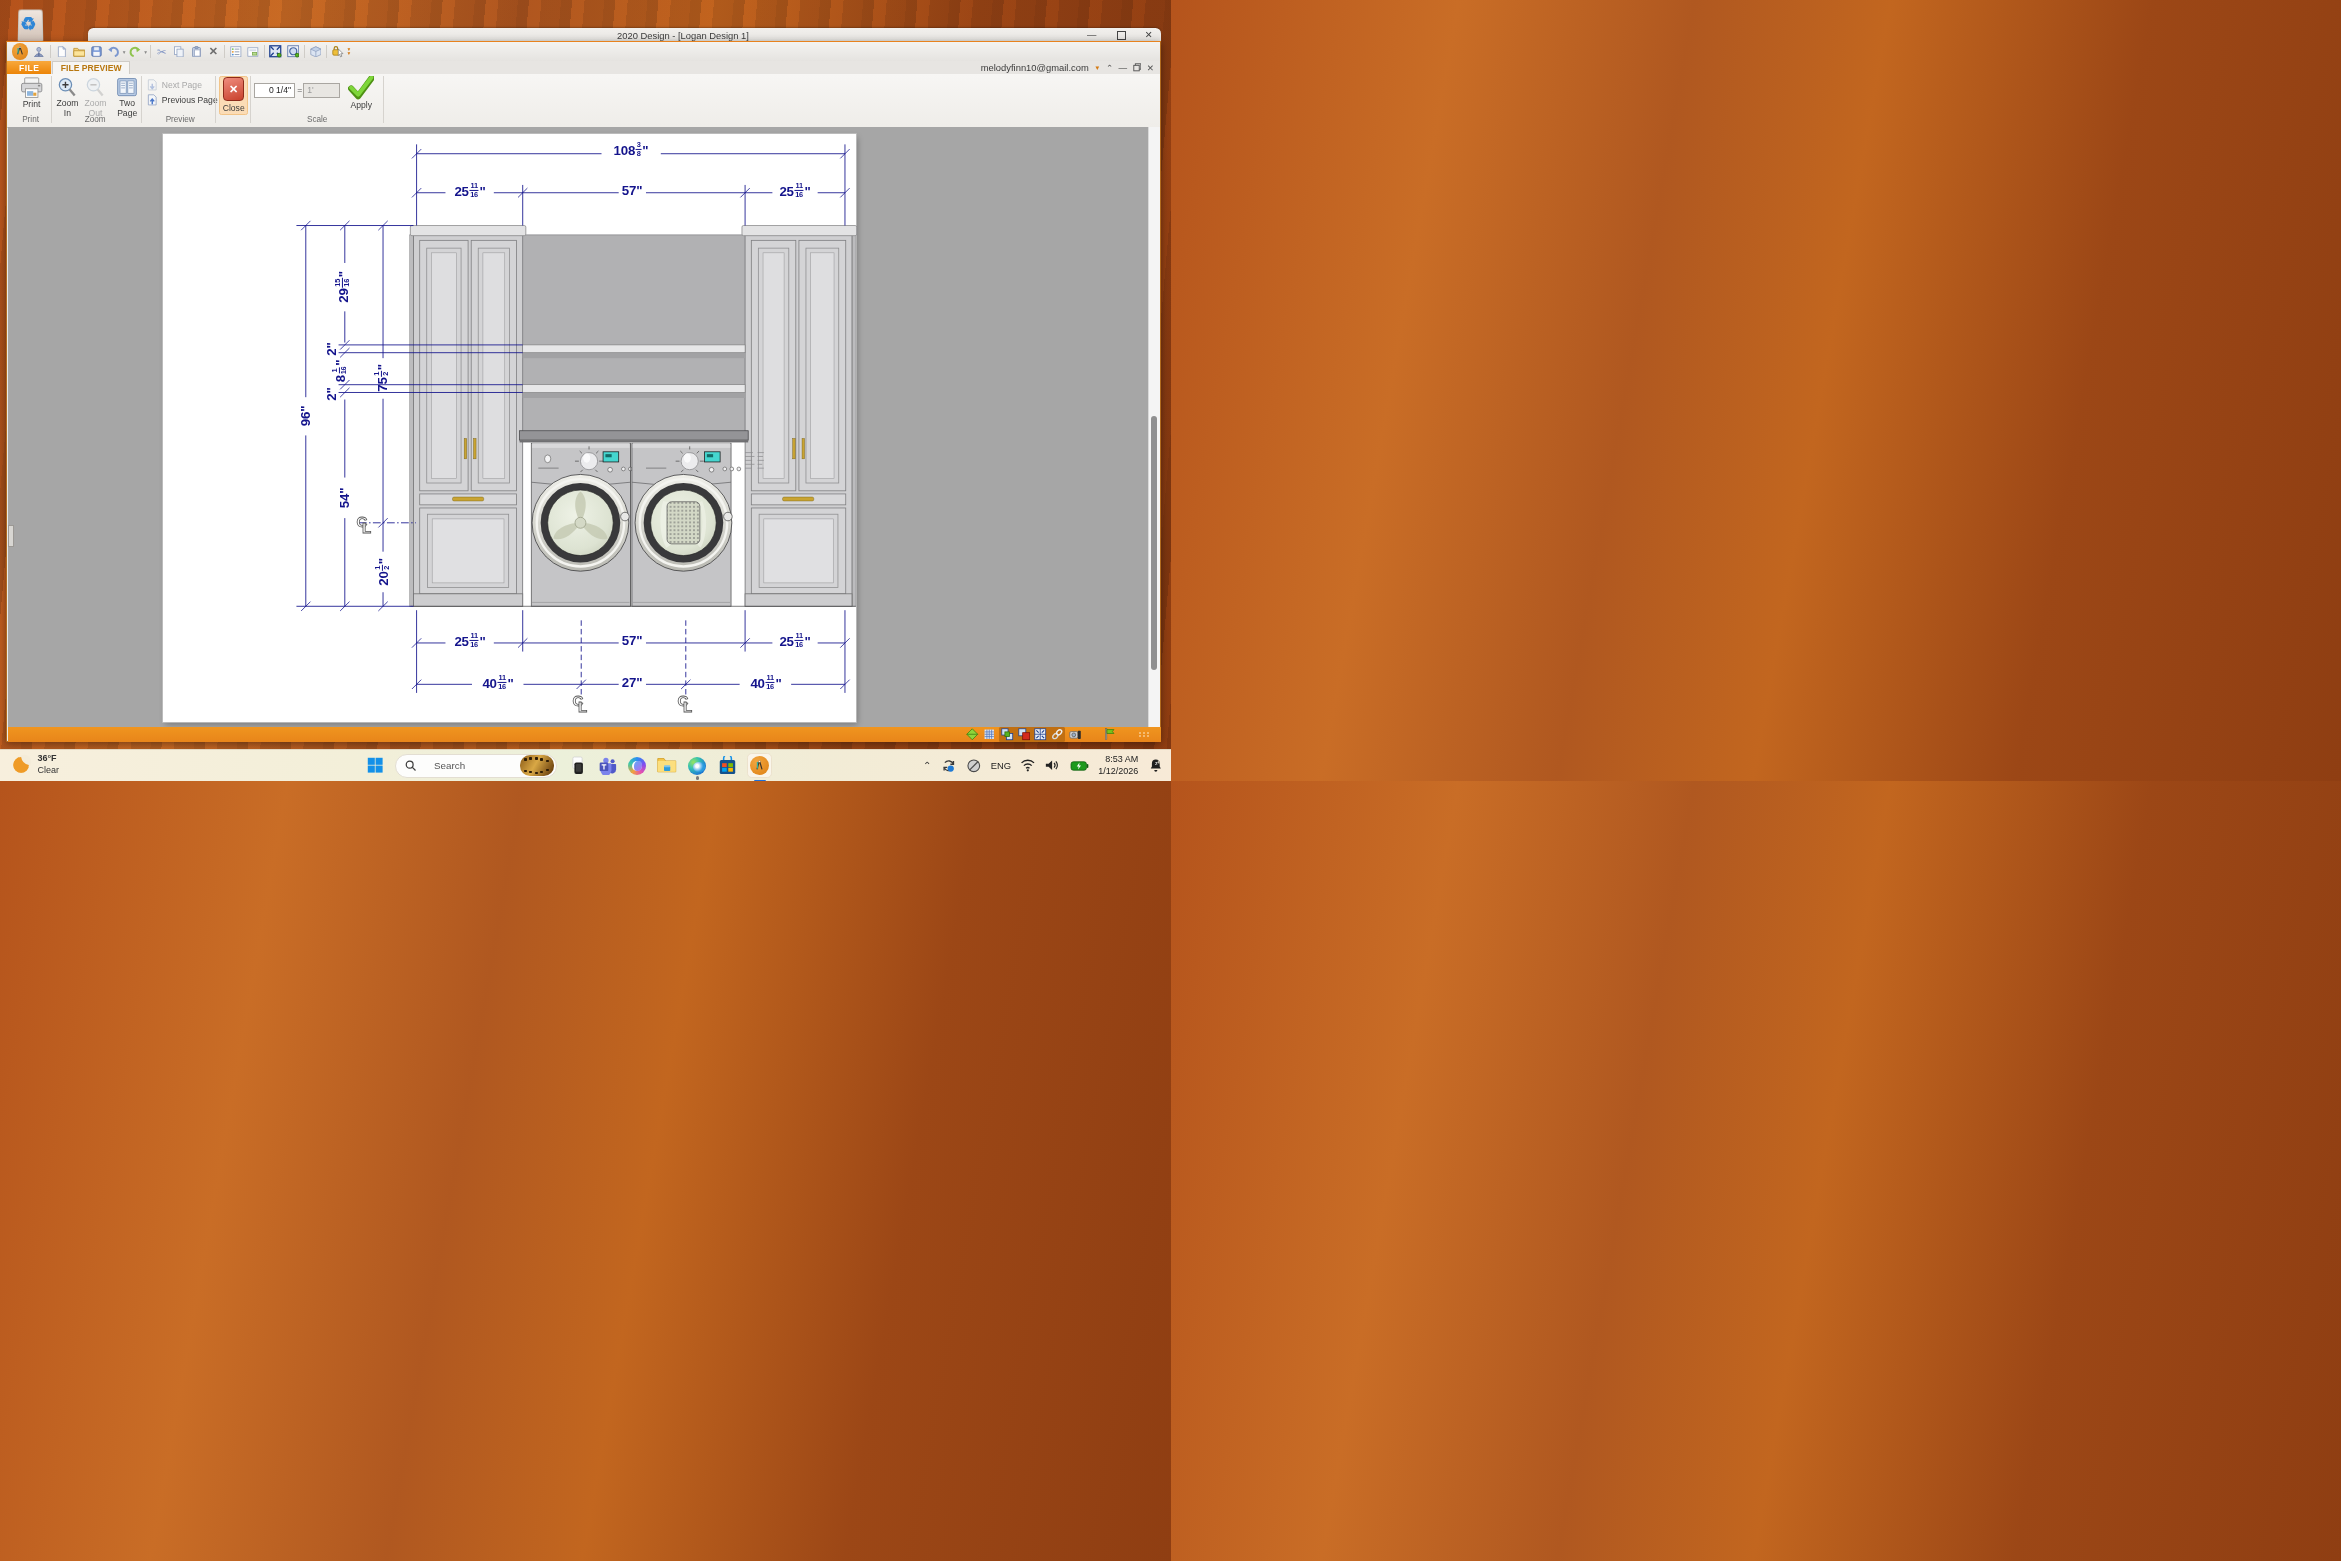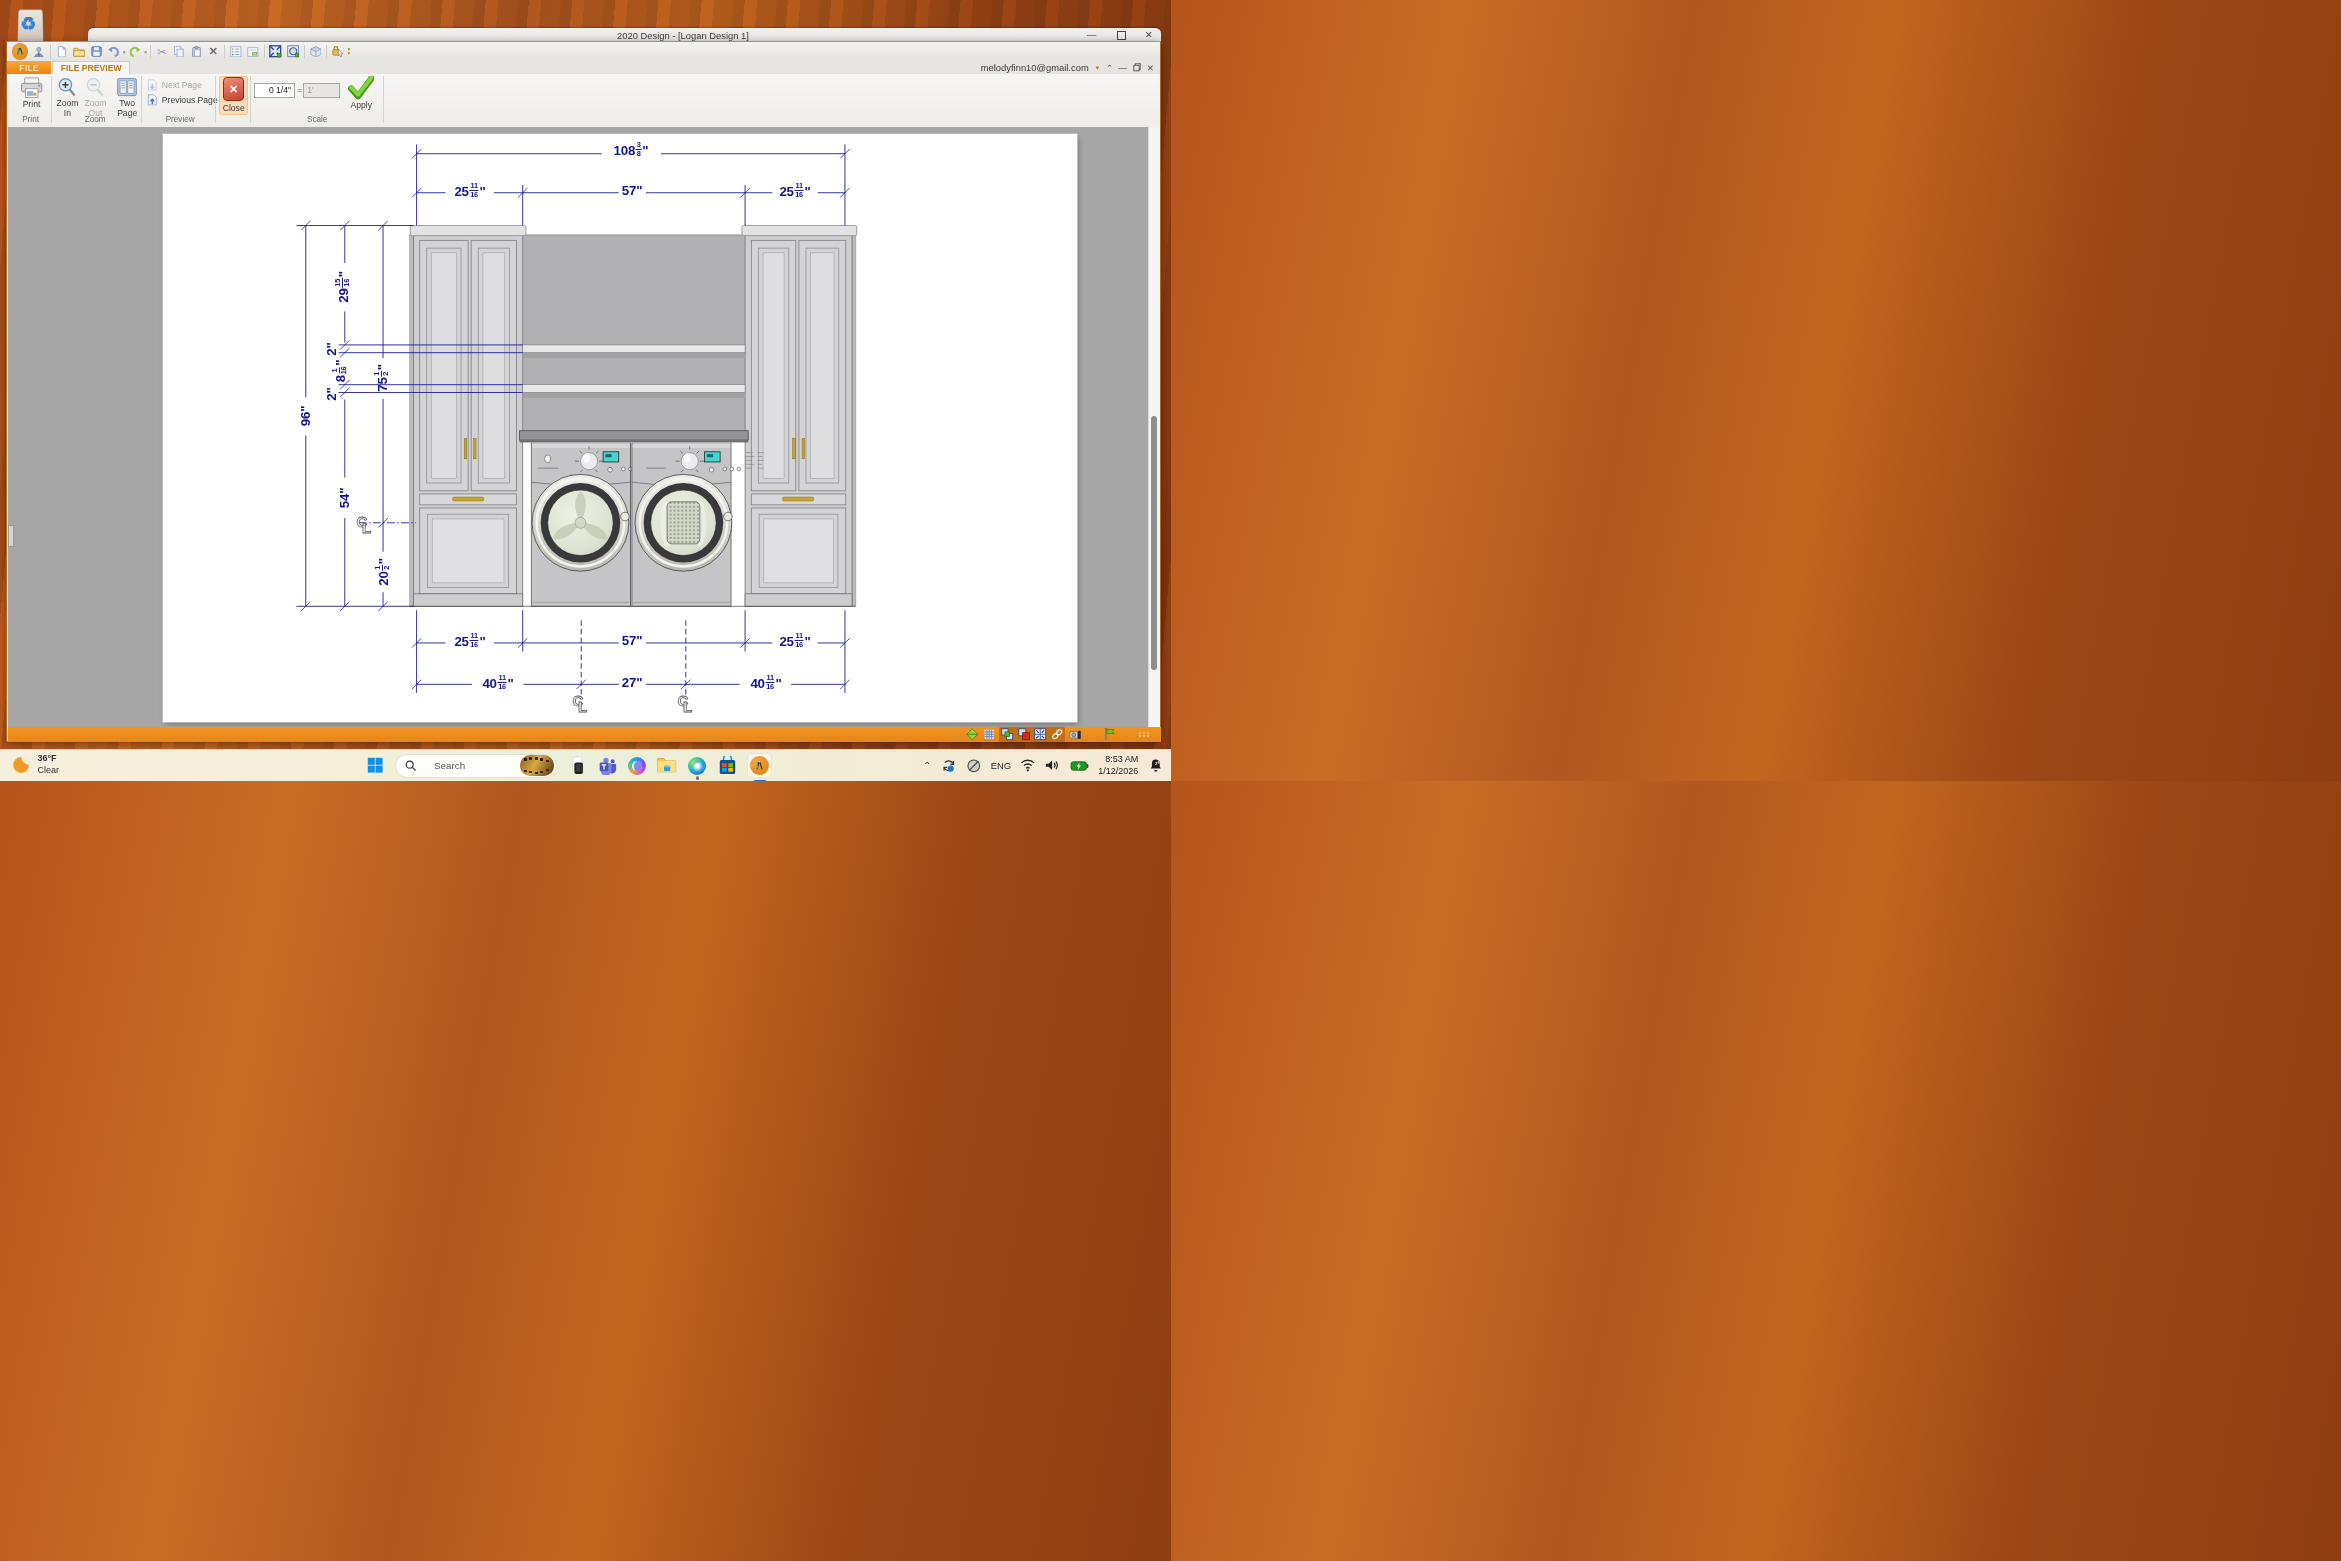--- a/index.html
+++ b/index.html
@@ -28,21 +28,21 @@
   .qat{position:absolute;left:0;top:0;width:100%;height:19px;
     background:linear-gradient(180deg,#f4f3f1,#e5e3e0);display:flex;align-items:center;padding-left:4.7px;box-sizing:border-box}
   .qat .ic{width:14px;height:14px;margin:0 1.6px;display:flex;align-items:center;justify-content:center}
   .qat .sep{width:0.8px;height:12.5px;background:#cfccc7;margin:0 2.3px}
   .qat .dd{font-size:5.5px;color:#8a8a8a;margin:0 0.8px}
   .logo-badge{width:16.4px;height:16.4px;border-radius:50%;background:radial-gradient(circle at 35% 30%,#f2a640,#dd7f12);
     display:flex;align-items:center;justify-content:center;margin-right:2.3px}
   
   .tabrow{position:absolute;left:0;top:19px;width:100%;height:13.3px;background:#e7e5e2}
   .tab-file{position:absolute;left:0;top:19px;width:44px;height:13.3px;
-    background:linear-gradient(180deg,#f8a83c,#ec8508);color:#fff;font-size:8.6px;font-weight:normal;
+    background:linear-gradient(180deg,#f8a83c,#ec8508);color:#fff;font-size:8.6px;font-weight:bold;
     display:flex;align-items:center;justify-content:center;letter-spacing:0.4px}
   .tab-pp{position:absolute;left:45px;top:19px;width:78px;height:13.3px;background:#f6f5f3;
     border:0.8px solid #cfccc7;border-bottom:none;box-sizing:border-box;color:#b8770f;font-size:8.6px;font-weight:bold;
     display:flex;align-items:center;justify-content:center}
   .acct{position:absolute;right:6.2px;top:19px;height:13.3px;display:flex;align-items:center;gap:5.5px;font-size:9.4px;color:#3b3b3b}
   .acct .mini{font-size:8.6px;color:#555}
   .acct .oran{color:#d57a12;font-size:6.2px}
   
   .ribbon{position:absolute;left:0;top:32px;width:100%;height:53px;background:linear-gradient(180deg,#f7f6f4,#efede9);
     border-bottom:0.8px solid #c9c6c1}
@@ -57,21 +57,21 @@
   .xmark{width:19px;height:22px;border-radius:3.9px;background:linear-gradient(160deg,#ef8d7e,#c8412c);
     border:0.8px solid #8e2a1a;color:#fff;font-weight:bold;font-size:11px;display:flex;align-items:center;justify-content:center}
   .scalebox{position:absolute;top:8.6px;height:15.6px;border:0.8px solid #a9a6a1;background:#fff;font-size:8.6px;color:#222;
     display:flex;align-items:center;justify-content:flex-end;padding:0 3.1px;box-sizing:border-box}
   .scalebox.dis{background:#e8e6e2;color:#9a9a9a;justify-content:flex-start}
   
   .content{position:absolute;left:0.8px;top:85px;width:1141px;height:600px;background:#a6a6a6;overflow:hidden}
   .vscroll{position:absolute;right:0;top:85px;width:11.7px;height:600px;background:#f4f4f4;border-left:0.8px solid #d9d9d9}
   .vthumb{position:absolute;left:2.3px;width:6.2px;border-radius:3.1px;background:#8f8f90}
   .notch{position:absolute;left:0;top:398px;width:3.9px;height:20px;background:#d8d6d2;border:0.8px solid #9b9894}
-  .page{position:absolute;left:155px;top:7px;width:914px;height:588px;background:#fff;
+  .page{position:absolute;left:155px;top:7px;width:693px;height:588px;background:#fff;
     box-shadow:0 0 0 0.8px #c2c2c2,2.3px 3.1px 6.2px rgba(0,0,0,.28)}
   .page svg{position:absolute;left:0;top:0}
   
   .dim{position:absolute;transform:translate(-50%,-50%);color:#14148c;font-weight:bold;font-size:13.3px;
     white-space:nowrap;display:flex;align-items:center;line-height:1;letter-spacing:-0.2px}
   .dim.v{transform:translate(-50%,-50%) rotate(-90deg)}
   .frac{display:inline-flex;flex-direction:column;align-items:center;font-size:7.4px;line-height:1.05;margin:0 0.8px;transform:translateY(-0.8px)}
   .frac .fn{border-bottom:0.8px solid #14148c;padding:0 0.8px}
   .frac:has(.fn:empty){display:none}
   .clsym{position:absolute;transform:translate(-50%,-50%);width:17px;height:20px;font-size:15px;font-weight:bold}

